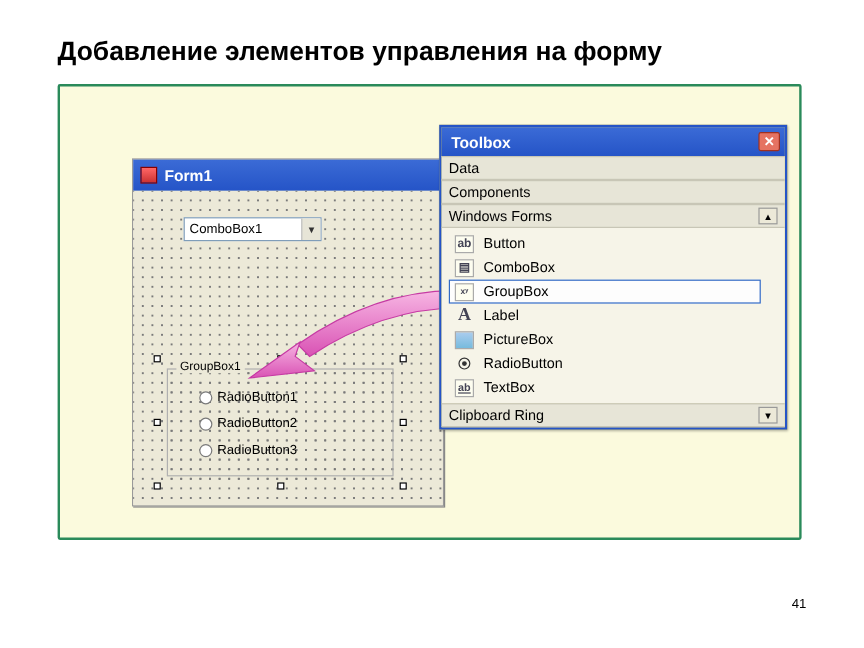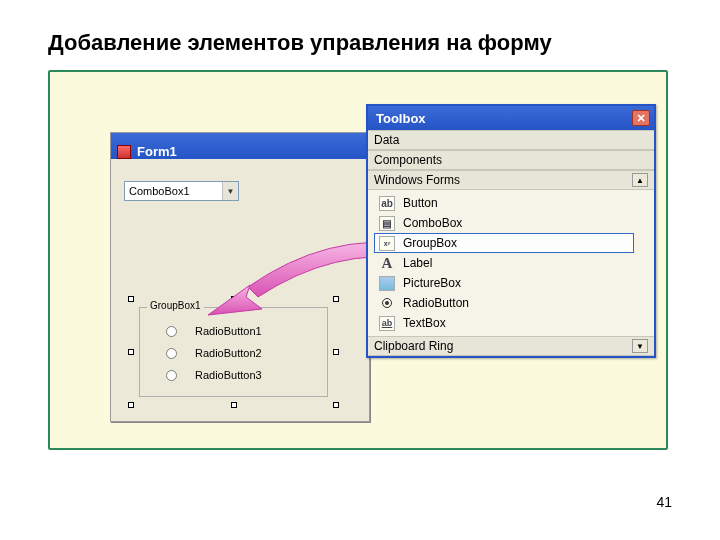--- a/index.html
+++ b/index.html
@@ -18,21 +18,21 @@
     top: 30px;
     font-size: 22px;
     font-weight: bold;
     color: #000;
     text-align: right;
   }
   .page-number {
     position: absolute;
     right: 48px;
     bottom: 30px;
-    font-size: 14px;
+    font-size: 11px;
     color: #000;
   }
   .panel {
     position: absolute;
     left: 48px;
     top: 70px;
     width: 620px;
     height: 380px;
     background: #fbfadd;
     border: 2px solid #2a8a5a;
@@ -46,21 +46,21 @@
     width: 260px;
     height: 290px;
     border: 1px solid #9a9a9a;
     background: #e9e7d6;
     box-shadow: 1px 1px 0 #888;
   }
   .form-titlebar {
     height: 26px;
     background: linear-gradient(#3b6bd6, #2554c7);
     display: flex;
-    align-items: flex-end;
+    align-items: center;
     gap: 6px;
     padding: 0 6px;
     color: #fff;
     font-size: 13px;
     font-weight: bold;
   }
   .form-icon {
     width: 14px; height: 14px;
     background: linear-gradient(#f66, #c33);
     border: 1px solid #800;
@@ -69,21 +69,21 @@
     position: relative;
     width: 100%;
     height: calc(100% - 26px);
     background-color: #ece9d8;
     background-image: radial-gradient(#7a7a7a 0.6px, transparent 0.6px);
     background-size: 8px 8px;
     background-position: 4px 4px;
   }
   .combo {
     position: absolute;
-    left: 13px;
+    left: 42px;
     top: 22px;
     width: 115px;
     height: 20px;
     background: #fff;
     border: 1px solid #7f9db9;
     display: flex;
     align-items: center;
     font-size: 11px;
   }
   .combo span { padding-left: 4px; flex: 1; }
@@ -114,21 +114,21 @@
     left: 16px; top: 1px;
     background: #ece9d8;
     padding: 0 3px;
     font-size: 10px;
   }
   .radio-row {
     position: absolute;
     left: 35px;
     display: flex;
     align-items: center;
-    gap: 18px;
+    gap: 4px;
     font-size: 11px;
   }
   .radio-dot {
     width: 11px; height: 11px;
     border: 1px solid #7a7a7a;
     border-radius: 50%;
     background: #fff;
   }
   .sel-handle {
     position: absolute;

